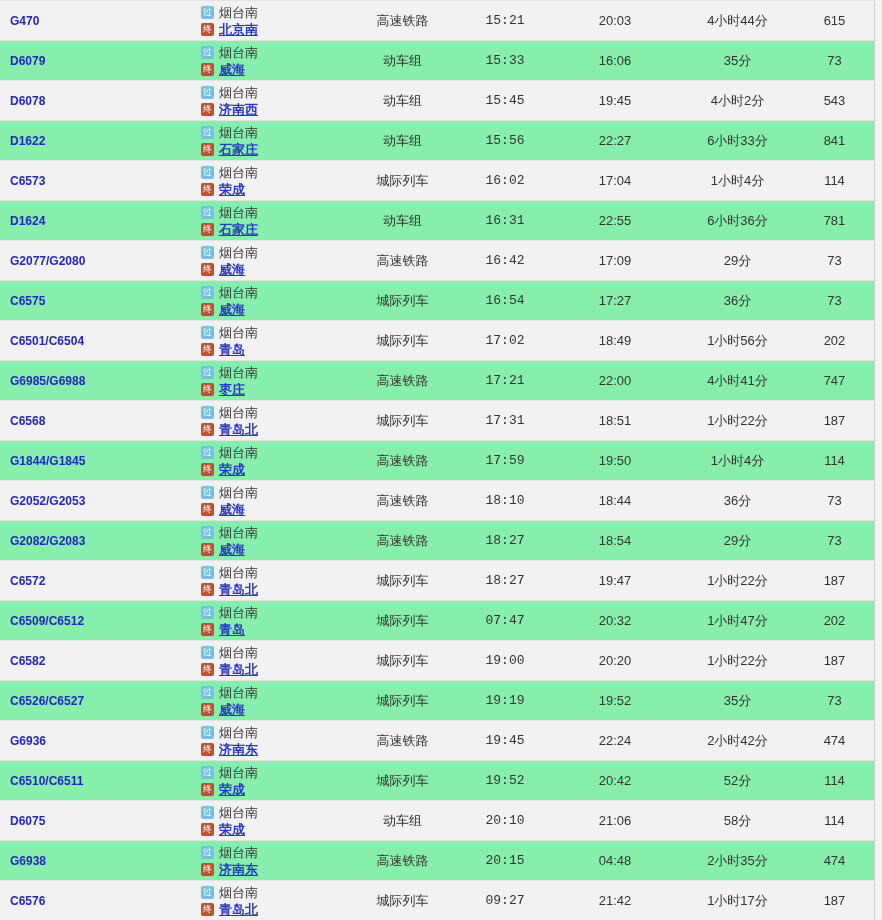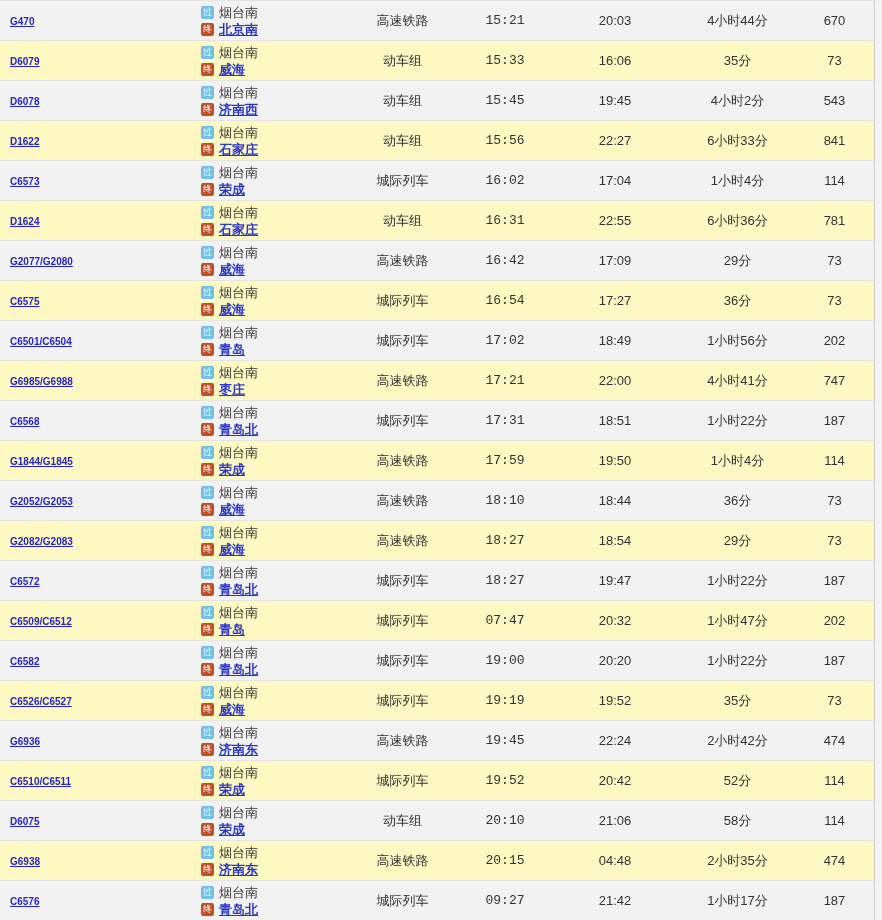--- a/index.html
+++ b/index.html
@@ -25,42 +25,41 @@
     height: 920px;
     border-top: 1px solid #e4e4e4;
     box-sizing: border-box;
   }
   .row {
     display: flex;
     align-items: center;
     height: 40px;
     box-sizing: border-box;
     border-bottom: 1px solid #e4e4e4;
-    background: #fef9c3;
+    background: #86efac;
   }
   .row.striped {
     background: var(--stripe, #f2f2f2);
   }
   .cell {
     box-sizing: border-box;
     font-size: 13px;
     text-align: center;
     white-space: nowrap;
     overflow: hidden;
   }
   .c-train {
     width: 190px;
     text-align: left;
     padding-left: 10px;
   }
   .train-link {
-    font-size: 10px;
+    font-size: 12px;
     font-weight: bold;
     color: var(--train-link, #2524c4);
-    text-decoration: underline;
     cursor: pointer;
   }
   .c-stations {
     width: 155px;
     text-align: left;
     padding-left: 11px;
     font-size: 13px;
     line-height: 17px;
   }
   .st-line {
@@ -123,21 +122,21 @@
       </div>
       <div class="st-line">
         <span class="tag-icon tag-term">终</span>
         <a class="station-link">北京南</a>
       </div>
     </div>
     <div class="cell c-type">高速铁路</div>
     <div class="cell c-dep">15:21</div>
     <div class="cell c-arr">20:03</div>
     <div class="cell c-dur">4小时44分</div>
-    <div class="cell c-dist">670</div>
+    <div class="cell c-dist">615</div>
   </div>
 
   <div class="row">
     <div class="cell c-train">
       <a class="train-link">D6079</a>
     </div>
     <div class="cell c-stations">
       <div class="st-line">
         <span class="tag-icon tag-pass">过</span>
         <span class="via-station">烟台南</span>

